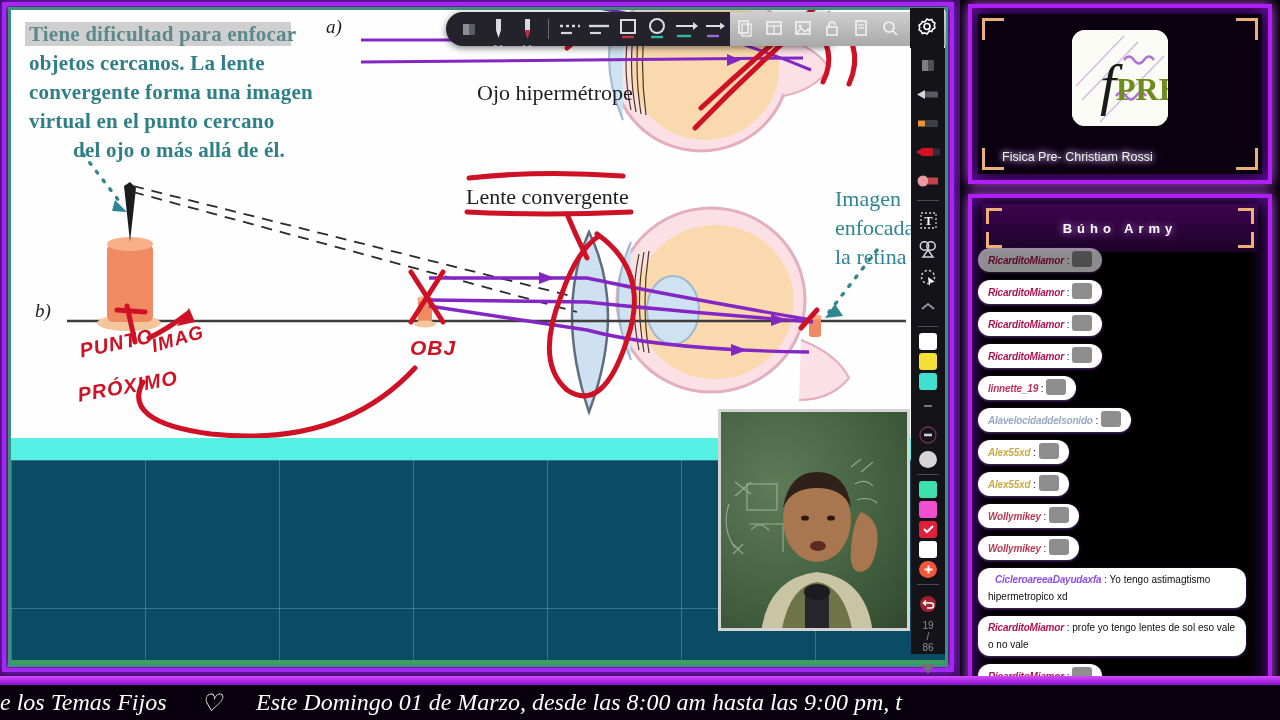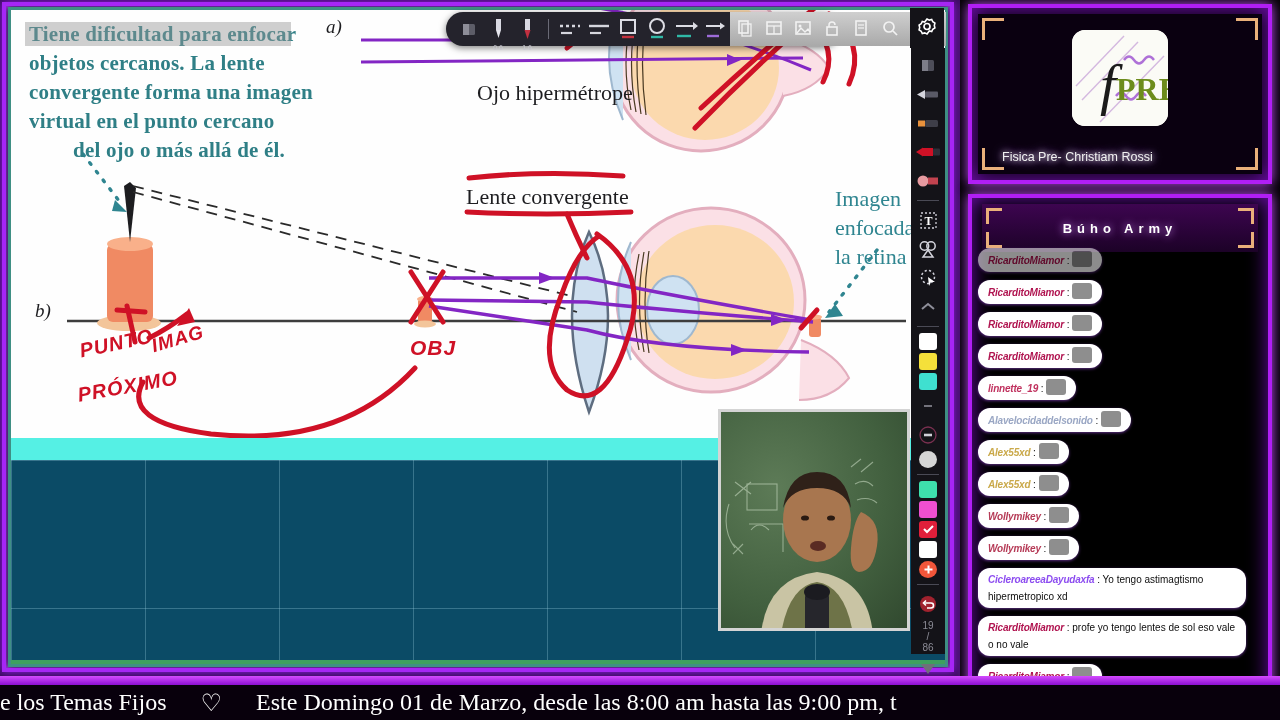--- a/index.html
+++ b/index.html
@@ -130,21 +130,21 @@
     border-radius:3px; background:#8e8e8e; }
 
   
   #ticker { position:absolute; left:0; top:676px; width:1280px; height:44px;
     background:#08000c; overflow:hidden; }
   #tickbar { position:absolute; left:0; top:0; width:1280px; height:9px;
     background:linear-gradient(180deg,#d44bff,#8a0fd0); }
   #tickrow { position:absolute; left:0; top:9px; height:35px; width:1280px;
     display:flex; align-items:center; color:#fff;
     font-family:"Liberation Serif", serif; font-size:24px; white-space:nowrap; }
-  #tickrow .seg { margin-right:34px; }
+  #tickrow .seg { margin-right:34px;font-style:italic; }
 </style>
 </head>
 <body>
 
 <div id="root">
 
   <div id="stage">
     <div id="stage-glow"></div>
 
     <div id="board-frame">
@@ -612,21 +612,21 @@
           <div><div class="msg clip"><span class="who" style="color: rgb(176, 20, 80);">RicarditoMiamor</span><span> : </span><span class="emo"></span></div></div>
           <div><div class="msg"><span class="who" style="color: rgb(176, 20, 80);">RicarditoMiamor</span><span> : </span><span class="emo"></span></div></div>
           <div><div class="msg"><span class="who" style="color: rgb(176, 20, 80);">RicarditoMiamor</span><span> : </span><span class="emo"></span></div></div>
           <div><div class="msg"><span class="who" style="color: rgb(176, 20, 80);">RicarditoMiamor</span><span> : </span><span class="emo"></span></div></div>
           <div><div class="msg"><span class="who" style="color: rgb(192, 50, 95);">linnette_19</span><span> : </span><span class="emo"></span></div></div>
           <div><div class="msg"><span class="who" style="color: rgb(154, 167, 196);">Alavelocidaddelsonido</span><span> : </span><span class="emo"></span></div></div>
           <div><div class="msg"><span class="who" style="color: rgb(202, 169, 74);">Alex55xd</span><span> : </span><span class="emo"></span></div></div>
           <div><div class="msg"><span class="who" style="color: rgb(202, 169, 74);">Alex55xd</span><span> : </span><span class="emo"></span></div></div>
           <div><div class="msg"><span class="who" style="color: rgb(182, 59, 87);">Wollymikey</span><span> : </span><span class="emo"></span></div></div>
           <div><div class="msg"><span class="who" style="color: rgb(182, 59, 87);">Wollymikey</span><span> : </span><span class="emo"></span></div></div>
-          <div><div class="msg"><span class="who" style="color: rgb(141, 77, 240);">CicleroareeaDayudaxfa</span><span> : </span><span>Yo tengo astimagtismo hipermetropico xd</span></div></div>
+          <div><div class="msg"><span class="who" style="color: rgb(141, 77, 240); margin-left: 7px;">CicleroareeaDayudaxfa</span><span> : </span><span>Yo tengo astimagtismo hipermetropico xd</span></div></div>
           <div><div class="msg"><span class="who" style="color: rgb(176, 20, 80);">RicarditoMiamor</span><span> : </span><span>profe yo tengo lentes de sol eso vale o no vale</span></div></div>
           <div><div class="msg"><span class="who" style="color: rgb(176, 20, 80);">RicarditoMiamor</span><span> : </span><span class="emo"></span></div></div>
           <div><div class="msg"><span class="who" style="color: rgb(176, 85, 107);">lwisxd</span><span> : </span><span class="emo"></span></div></div>
         </div>
     </div>
   </div>
 
   <div id="ticker">
     <div id="tickbar"></div>
     <div id="tickrow">

